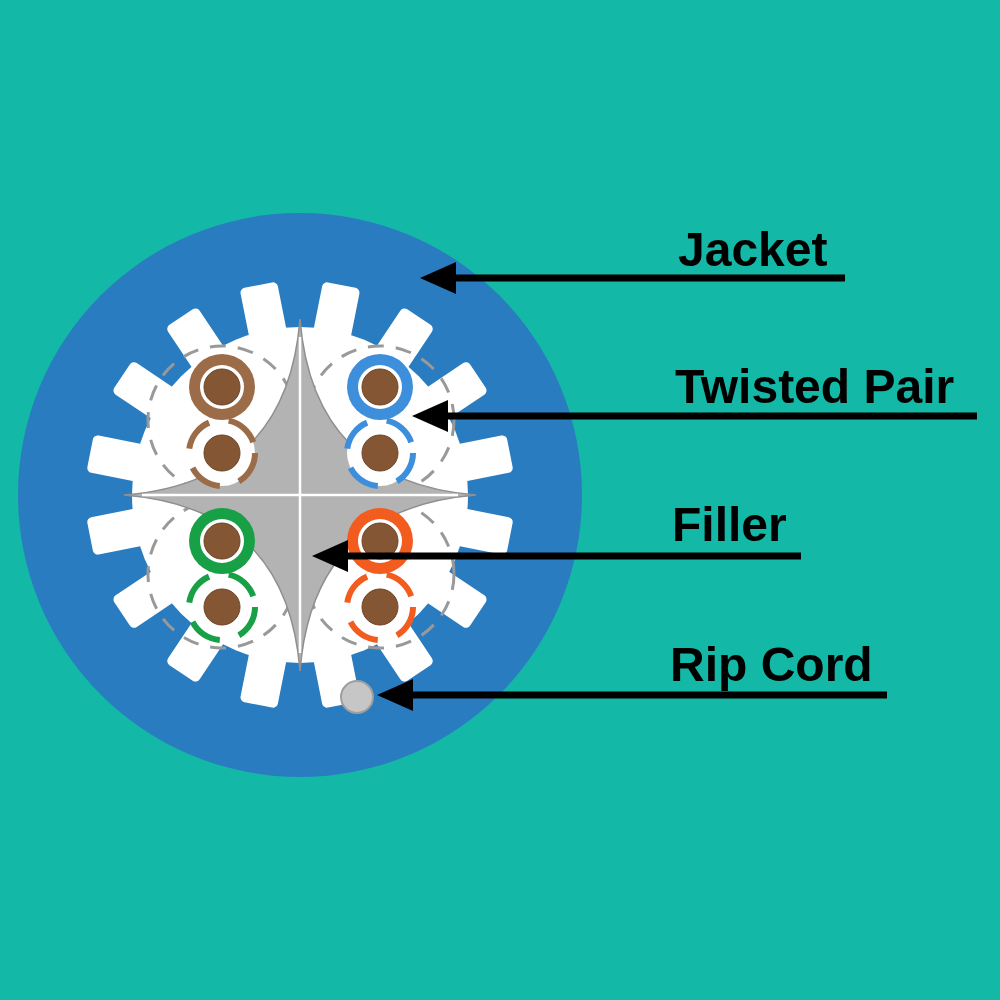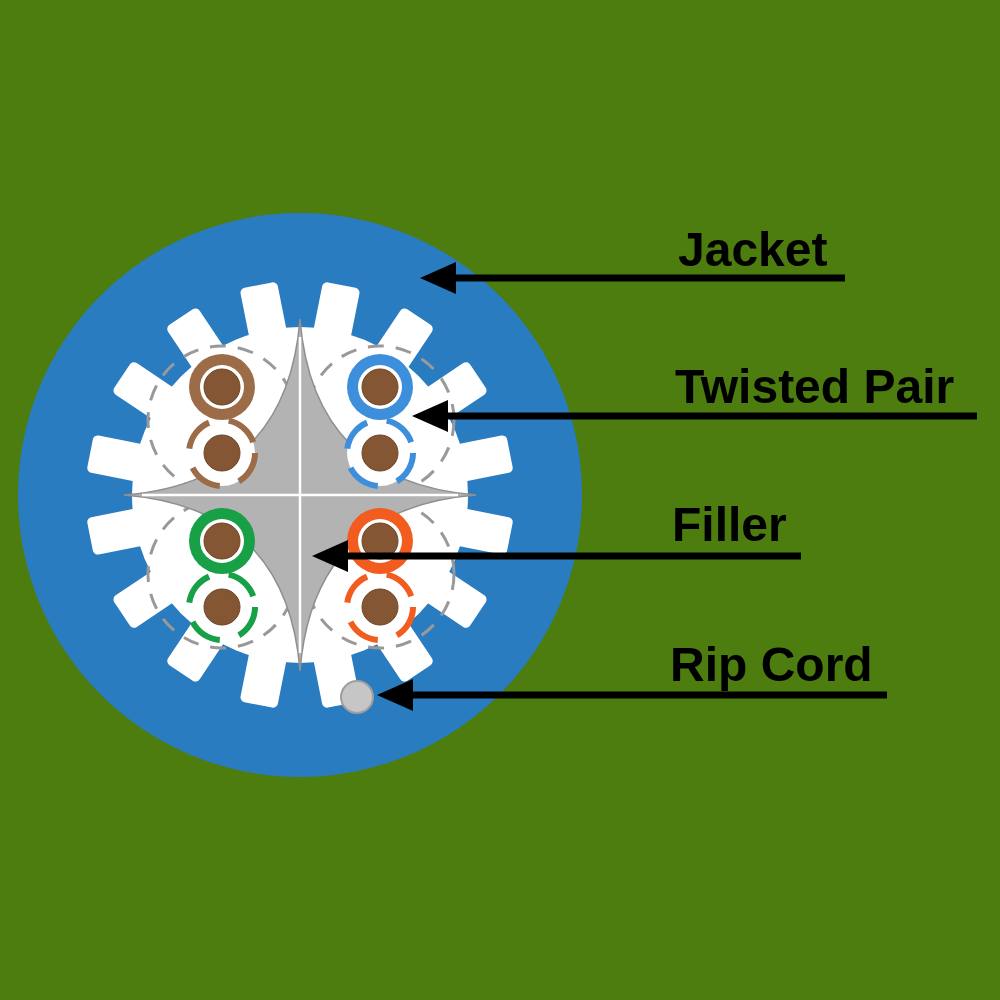--- a/index.html
+++ b/index.html
@@ -1,18 +1,18 @@
 <!DOCTYPE html>
 <html><head>
 <meta charset="utf-8">
 <style>
   html,body{margin:0;padding:0;background:#fff;}
   .stage{
     width:1000px;height:1000px;position:relative;overflow:hidden;
-    background:#4d7c0f;font-family:"Liberation Sans","DejaVu Sans",sans-serif;
+    background:#14b8a6;font-family:"Liberation Sans","DejaVu Sans",sans-serif;
   }
   svg{display:block;}
   .label-text{
     font-family:"Liberation Sans","DejaVu Sans",sans-serif;
     font-weight:bold;font-size:48px;
   }
   .dashed-ring{
     fill:none;stroke-width:3;stroke-dasharray:16 12;
   }
   .striped-wire{

